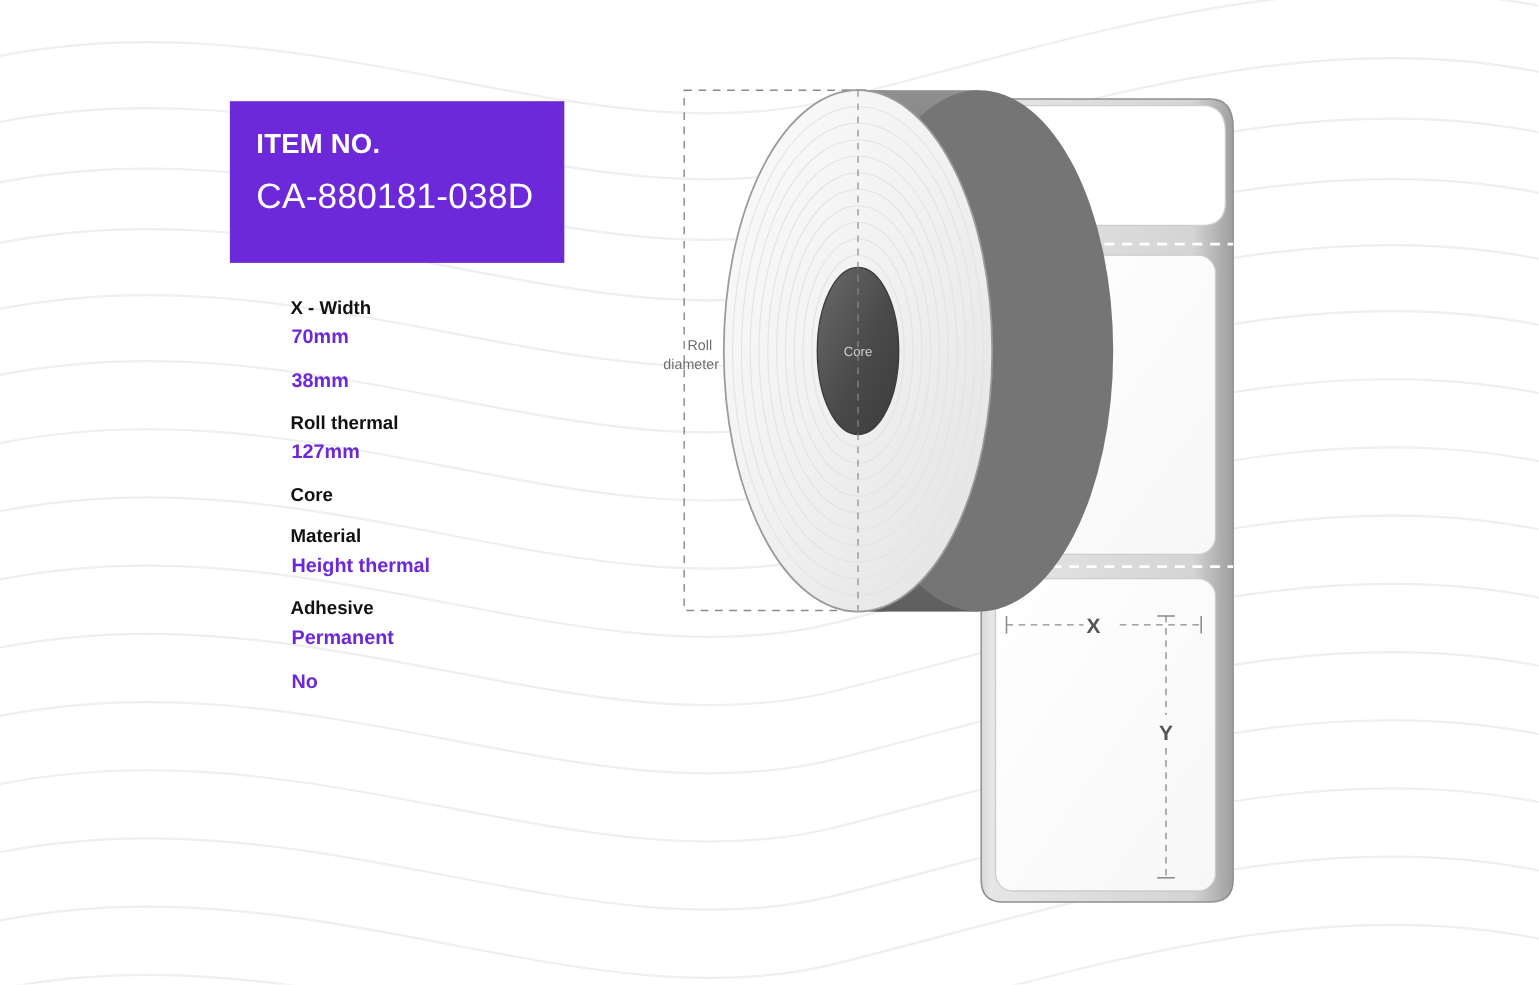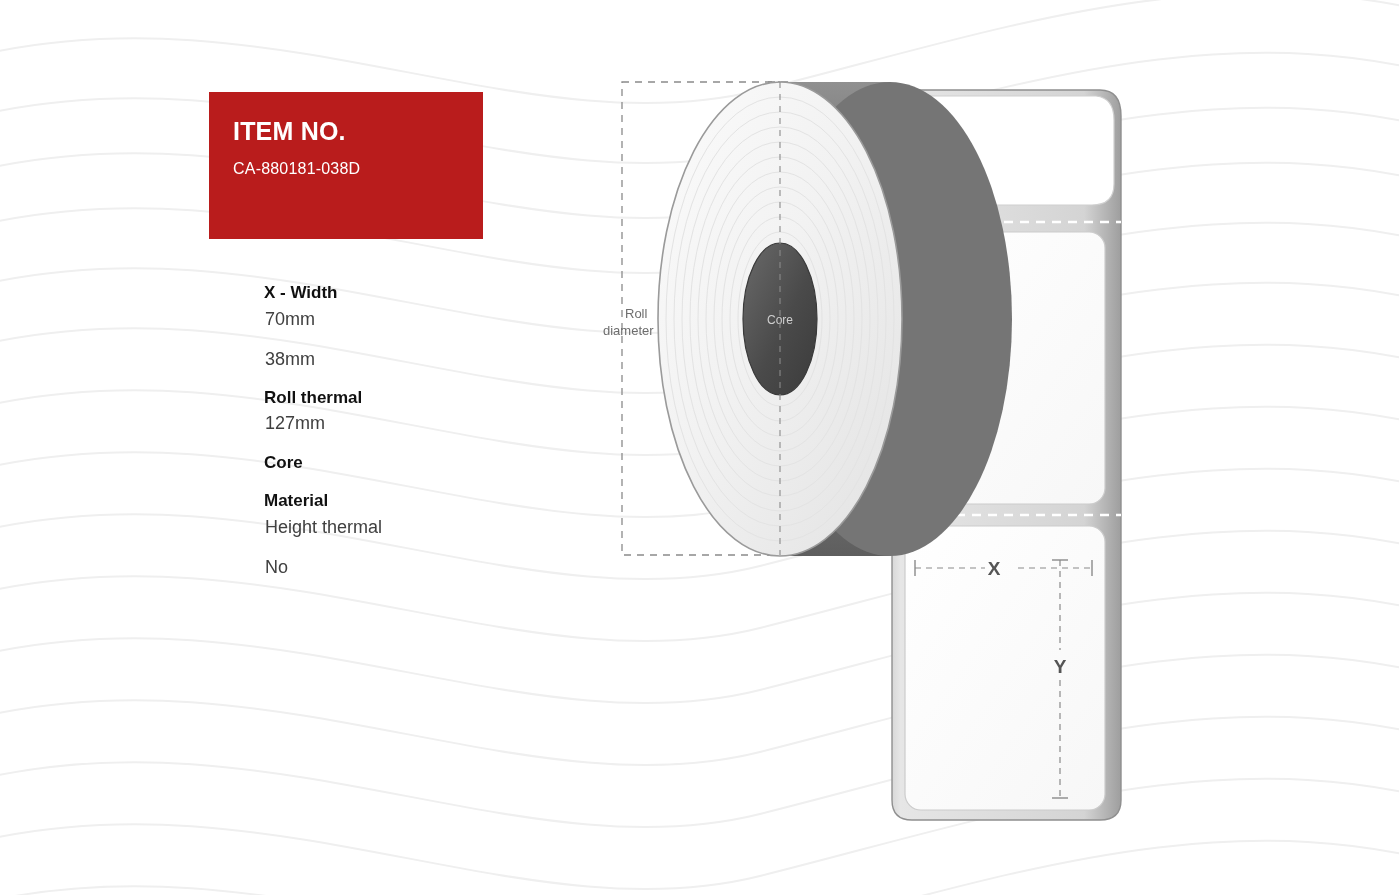--- a/index.html
+++ b/index.html
@@ -24,63 +24,62 @@
     height: 895px;
     z-index: 0;
     pointer-events: none;
   }
 
   
   #item-badge {
     position: absolute;
     left: 209px;
     top: 92px;
-    width: 274px;
+    width: 304px;
     height: 147px;
-    background: #b91c1c;
+    background: #6d28d9;
     color: #ffffff;
     box-sizing: border-box;
     padding: 26px 0 0 24px;
     z-index: 3;
   }
   #item-badge .badge-title {
     font-size: 25px;
     font-weight: bold;
     letter-spacing: 0.2px;
     line-height: 1.1;
   }
   #item-badge .badge-value {
     margin-top: 14px;
-    font-size: 16px;
+    font-size: 32px;
     font-weight: normal;
     letter-spacing: 0.2px;
   }
 
   
   #spec-list {
     position: absolute;
     left: 264px;
     top: 268px;
     width: 330px;
     z-index: 3;
   }
   .spec-row {
     margin-bottom: 14px;
   }
   .spec-label {
     font-size: 17px;
     font-weight: bold;
     color: #111111;
     line-height: 1.45;
-    margin-top: 13px;
   }
   .spec-value {
     font-size: 18px;
-    font-weight: normal;
-    color: #404040;
+    font-weight: bold;
+    color: #6d28d9;
     line-height: 1.45;
     padding-left: 1px;
   }
 
   
   #illustration {
     position: absolute;
     left: 600px;
     top: 60px;
     width: 580px;
@@ -147,20 +146,24 @@
     <div class="spec-value">127mm</div>
   </div>
   <div class="spec-row">
     <div class="spec-label">Core</div>
   </div>
   <div class="spec-row">
     <div class="spec-label">Material</div>
     <div class="spec-value">Height thermal</div>
   </div>
   <div class="spec-row">
+    <div class="spec-label">Adhesive</div>
+    <div class="spec-value">Permanent</div>
+  </div>
+  <div class="spec-row">
     <div class="spec-value">No</div>
   </div>
 </div>
 
 <svg id="illustration" viewBox="0 0 580 800" xmlns="http://www.w3.org/2000/svg">
 
   <defs>
     <linearGradient id="rollFaceGrad" x1="0" y1="0" x2="1" y2="1">
       <stop offset="0%" stop-color="#fbfbfb"></stop>
       <stop offset="45%" stop-color="#f2f2f2"></stop>

